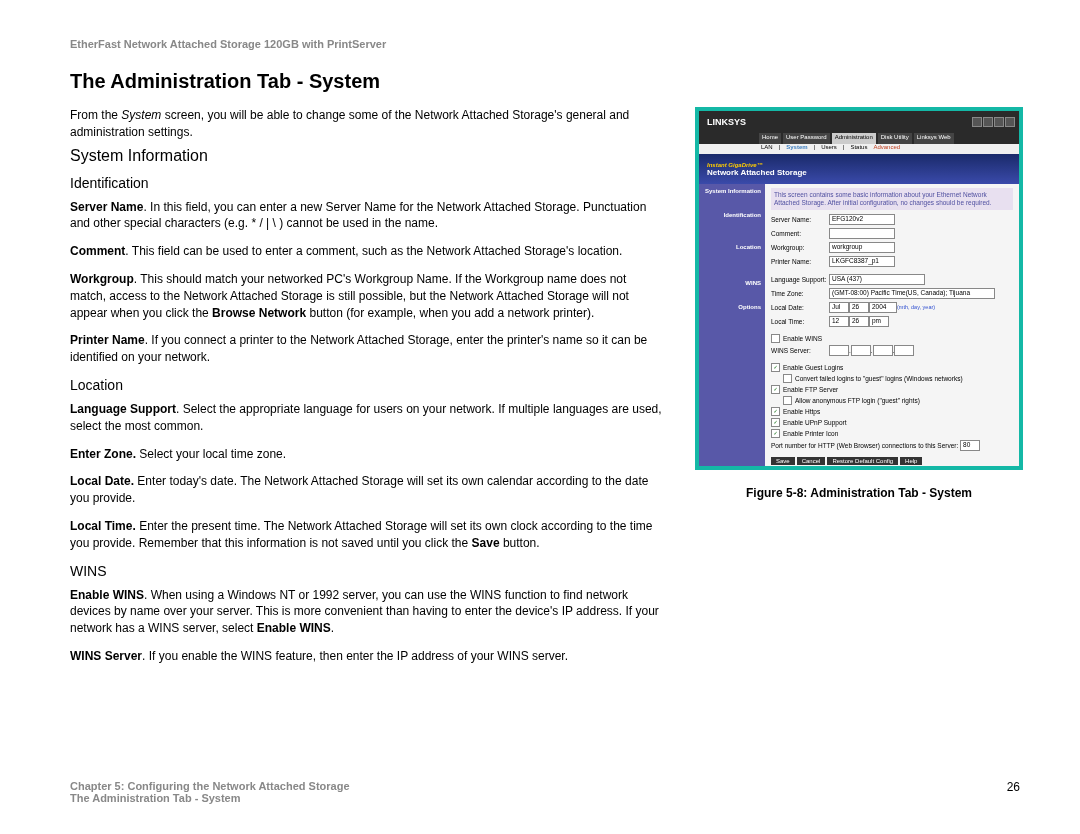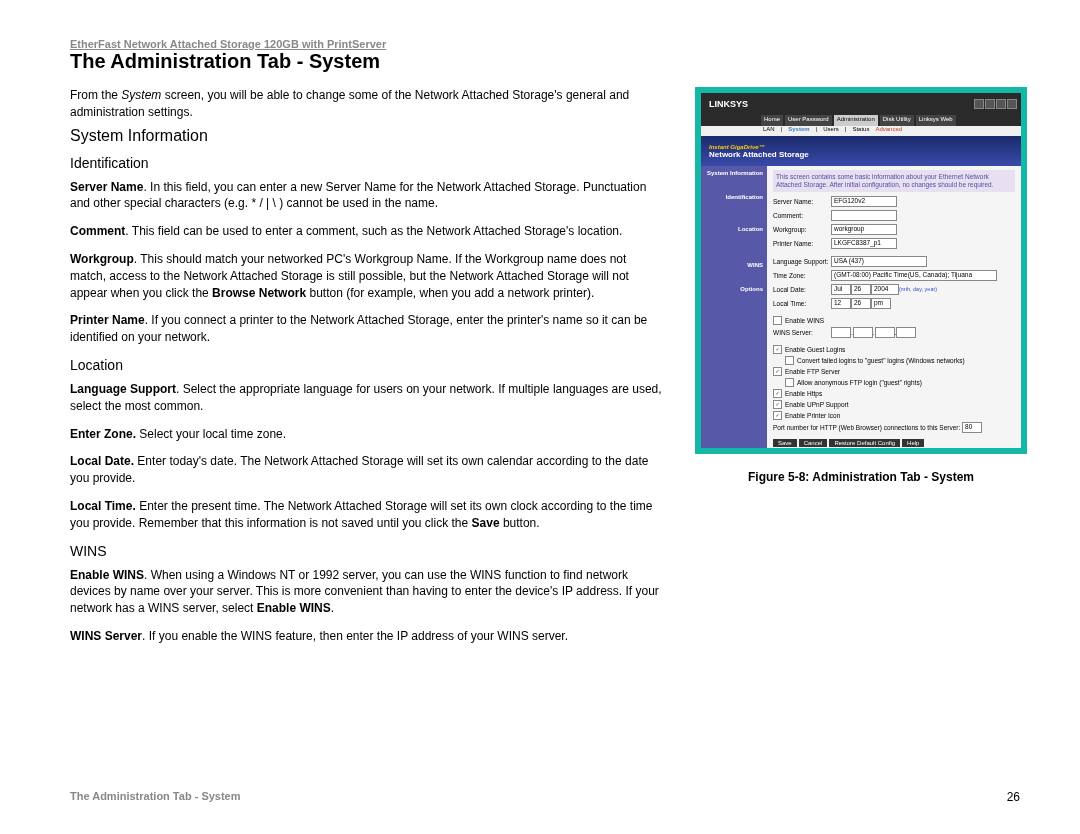--- a/index.html
+++ b/index.html
@@ -13,21 +13,21 @@
     height: 834px;
     position: relative;
   }
   .page {
     padding: 38px 60px 20px 70px;
   }
   .header-product {
     font-size: 11px;
     font-weight: bold;
     color: #888;
-    text-decoration: underline;
+    margin-bottom: 20px;
   }
   .main-title {
     font-size: 20px;
     font-weight: bold;
     margin-bottom: 14px;
   }
   .content-row {
     display: flex;
     gap: 30px;
   }
@@ -75,21 +75,21 @@
     float: right;
     color: #000;
     font-weight: normal;
     font-size: 12px;
   }
 
   
   .screenshot {
     width: 320px;
     height: 355px;
-    border: 6px solid #14b8a6;
+    border: 4px solid #14b8a6;
     background: #fff;
     font-size: 7px;
     color: #000;
     overflow: hidden;
   }
   .ss-top {
     background: #2a2a2a;
     height: 22px;
     display: flex;
     align-items: center;
@@ -308,14 +308,15 @@
         </div>
 
       </div>
       <div class="figure-caption">Figure 5-8: Administration Tab - System</div>
     </div>
   </div>
 </div>
 
 <div class="footer">
   <span class="page-num">26</span>
+  <div>Chapter 5: Configuring the Network Attached Storage</div>
   <div>The Administration Tab - System</div>
 </div>
 
 </body></html>

